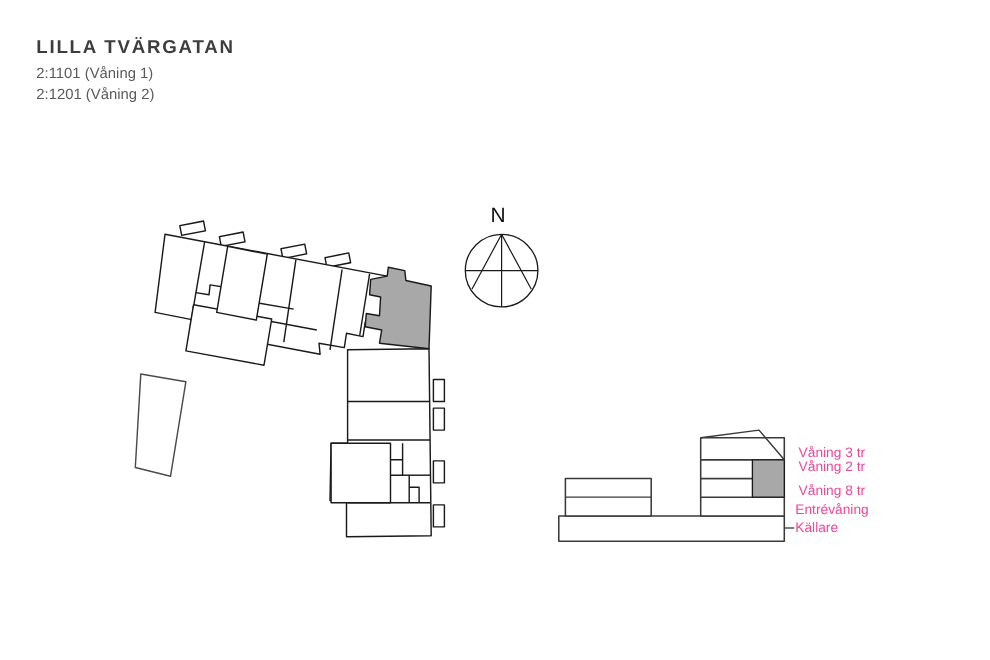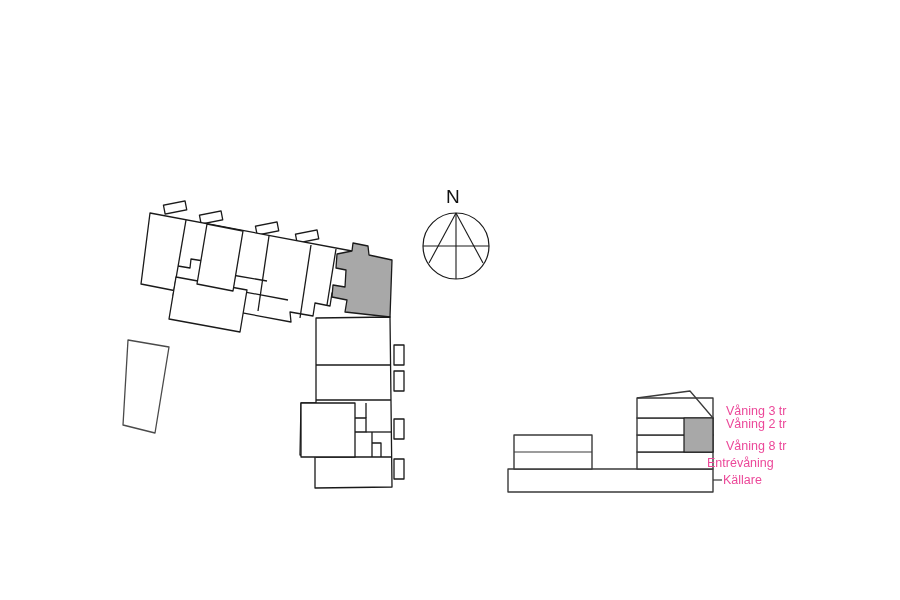--- a/index.html
+++ b/index.html
@@ -58,20 +58,25 @@
     color: #111111;
     left: 446px;
     top: 186px;
   }
 </style>
 </head>
 <body>
 
 <div id="page">
 
+  <div class="header">
+    <div class="title">LILLA TVÄRGATAN</div>
+    <div class="subtitle">2:1101 (Våning 1)</div>
+    <div class="subtitle">2:1201 (Våning 2)</div>
+  </div>
 
   <svg class="plan" width="900" height="600" viewBox="0 0 900 600">
 
     <g fill="#ffffff" stroke="#1a1a1a" stroke-width="1.3" stroke-linejoin="round">
 
       <rect x="164" y="203" width="22" height="9" transform="rotate(-11 175 207)"></rect>
       <rect x="200" y="213" width="22" height="9" transform="rotate(-11 211 217)"></rect>
       <rect x="256" y="224" width="22" height="9" transform="rotate(-11 267 228)"></rect>
       <rect x="296" y="232" width="22" height="9" transform="rotate(-11 307 236)"></rect>
 
@@ -181,16 +186,16 @@
 
       <line x1="713" y1="480" x2="722" y2="480" stroke-width="1.2"></line>
     </g>
   </svg>
 
   <div class="compass-letter">N</div>
 
   <div class="legend-label" style="left:726px; top:404px;">Våning 3 tr</div>
   <div class="legend-label" style="left:726px; top:417px;text-align:center;">Våning 2 tr</div>
   <div class="legend-label" style="left:726px; top:439px;">Våning 8 tr</div>
-  <div class="legend-label" style="left:707px; top:456px;">Entrévåning</div>
+  <div class="legend-label" style="left:723px; top:456px;">Entrévåning</div>
   <div class="legend-label" style="left:723px; top:473px;">Källare</div>
 
 </div>
 
 </body></html>

